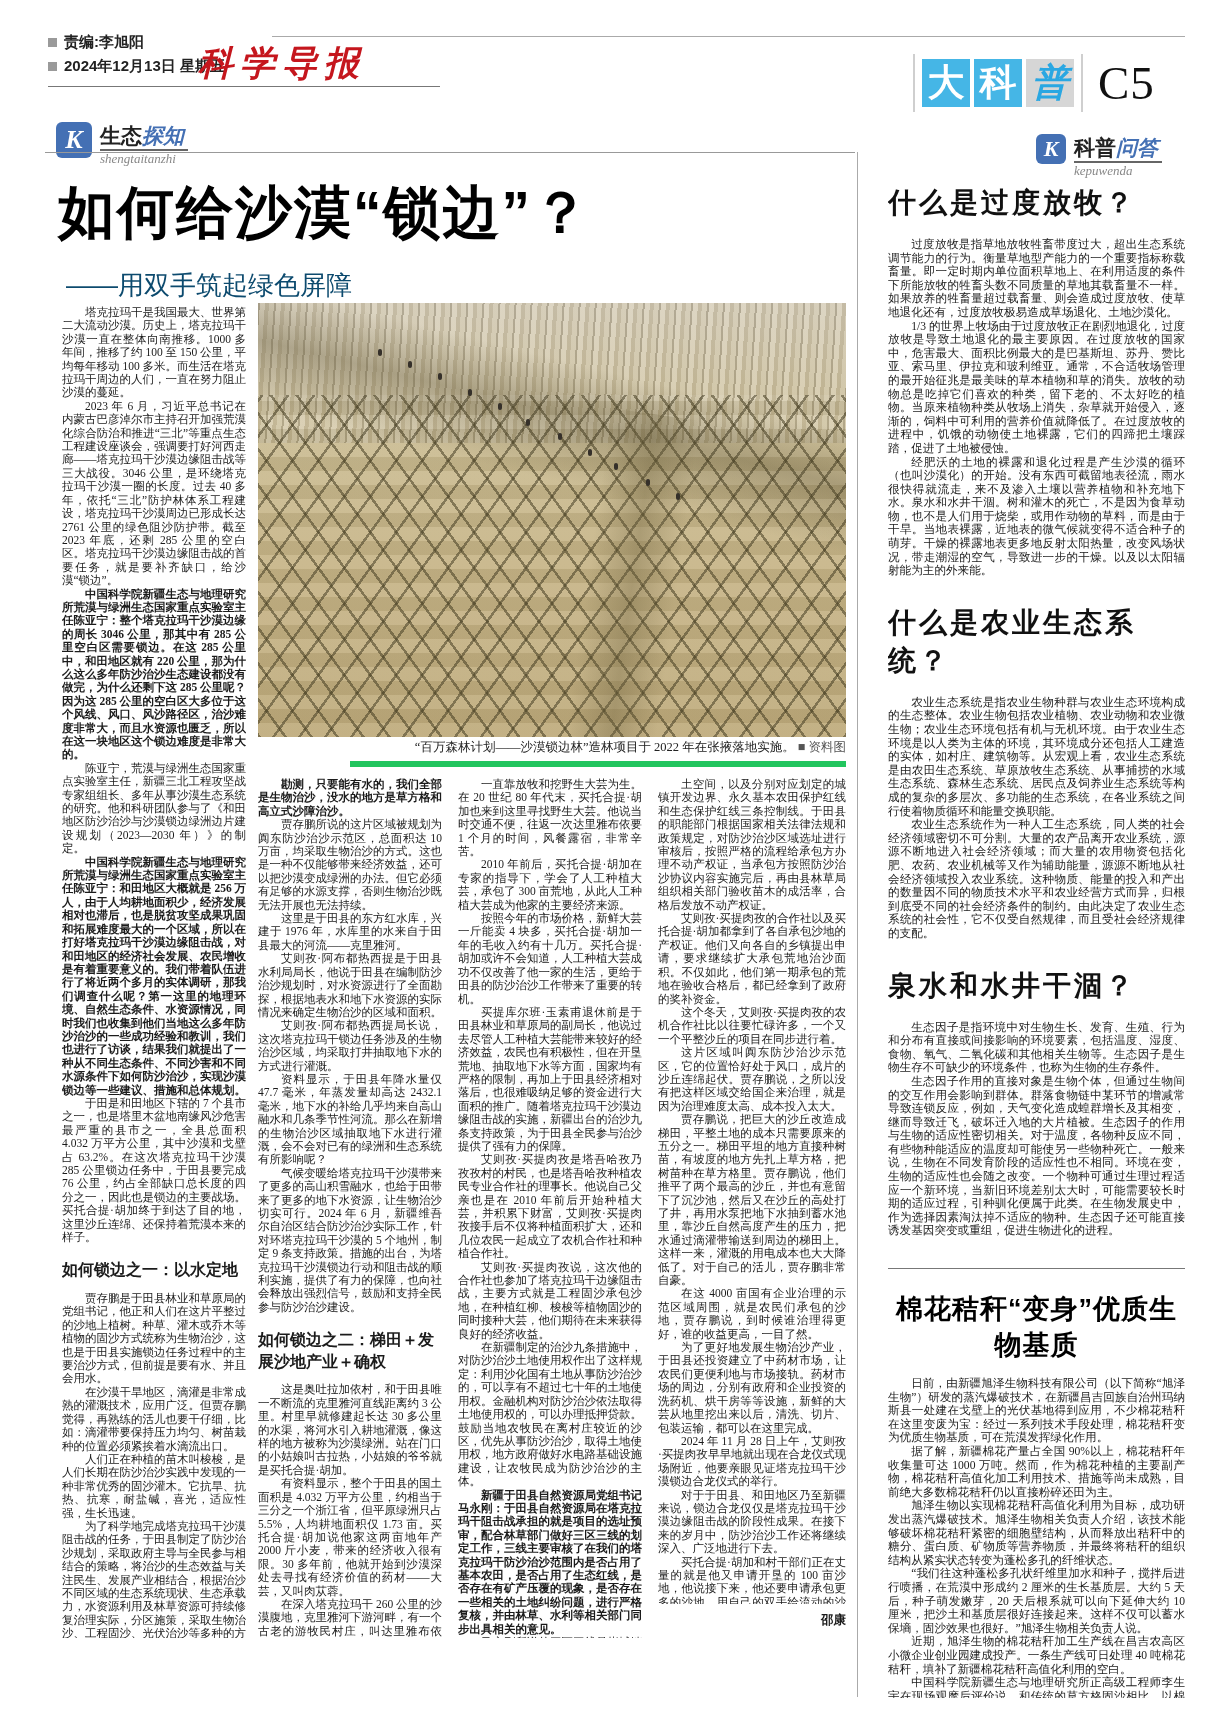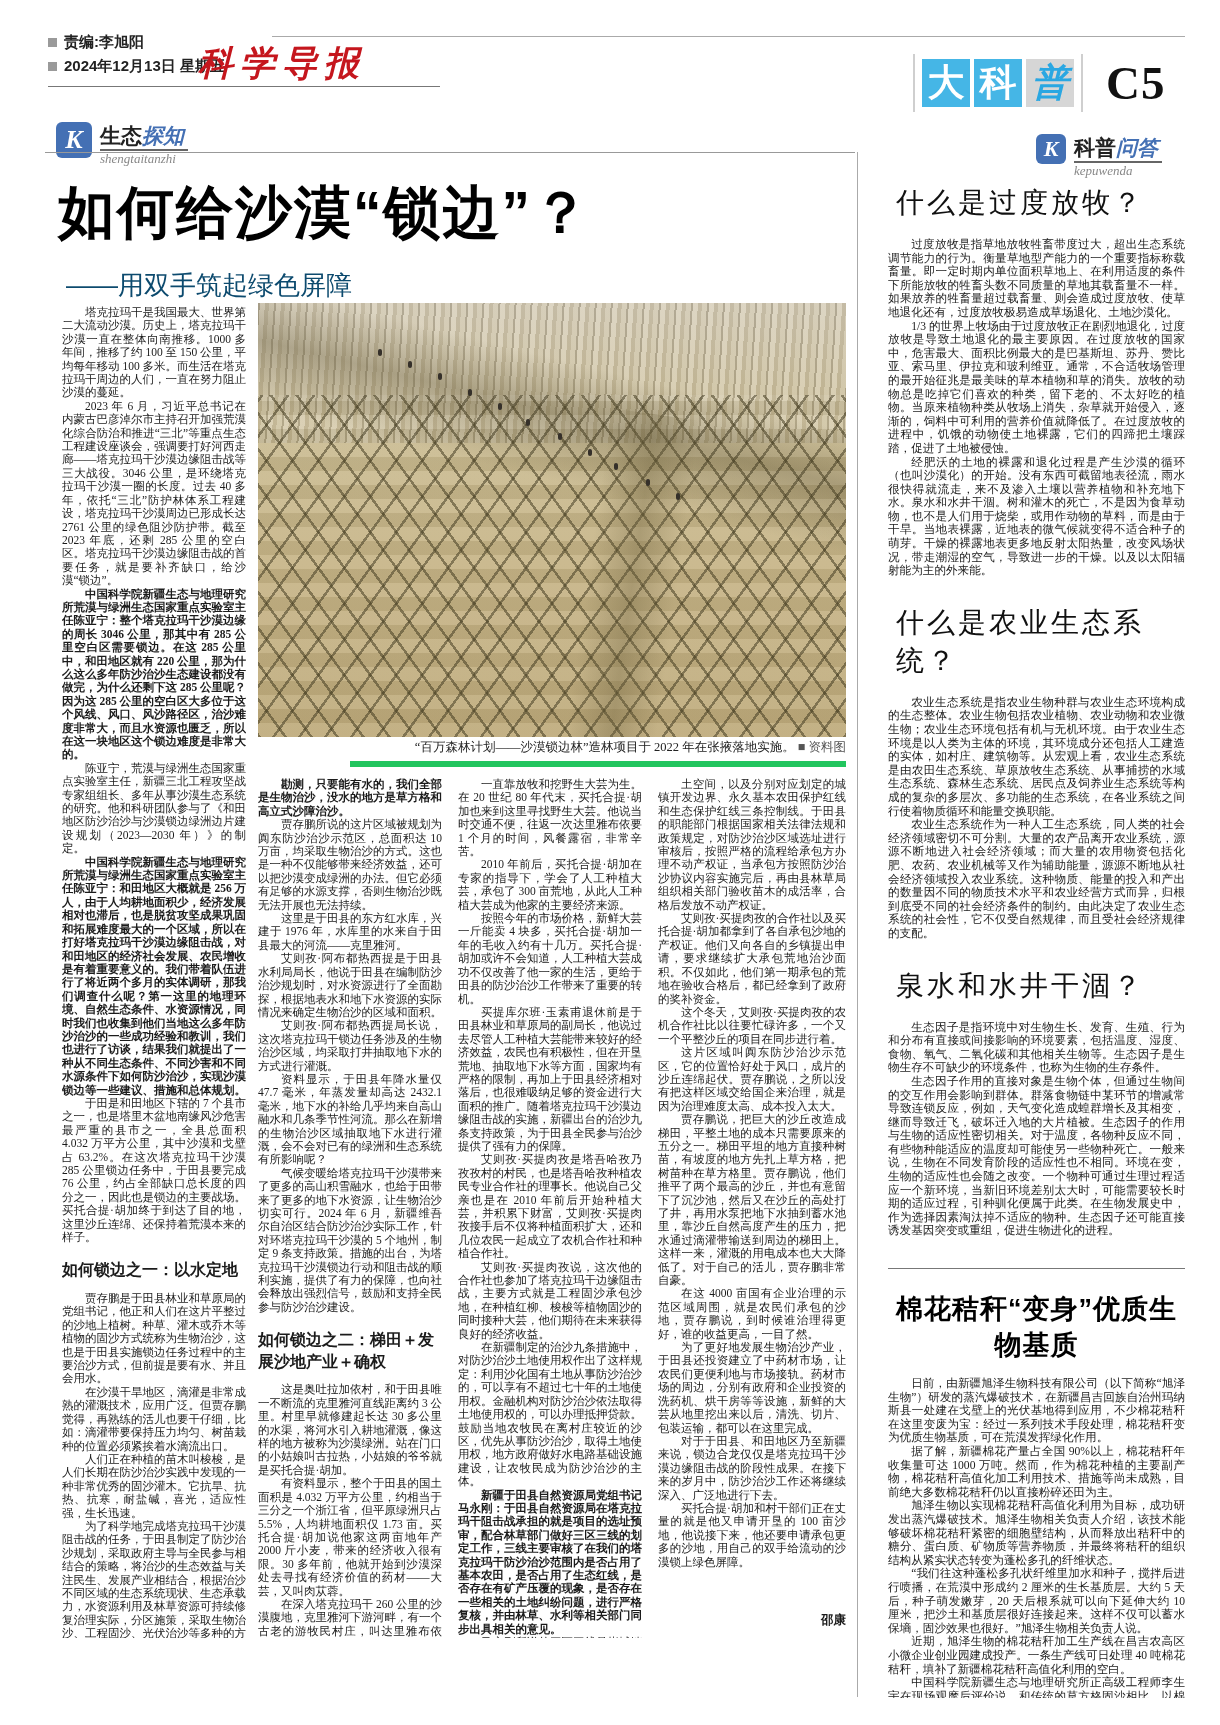--- a/index.html
+++ b/index.html
@@ -12,22 +12,22 @@
   .meta-rule{position:absolute;left:48px;top:86px;width:392px;height:1px;background:#777;}
   .top-rule{position:absolute;left:272px;top:36px;width:913px;height:1px;background:#aaa;}
   .masthead{position:absolute;left:198px;top:40px;font-size:35px;font-weight:bold;color:#c5161d;
             font-style:italic;letter-spacing:7px;font-family:"Liberation Serif","DejaVu Serif",serif;}
   .brand{position:absolute;left:908px;top:54px;display:flex;align-items:center;}
   .brand .bar{width:2px;height:58px;background:#cfcfcf;margin:0 5px;}
   .brand .blk{width:48px;height:48px;margin:0 2px;display:flex;align-items:center;justify-content:center;
               font-family:"Liberation Sans","DejaVu Sans",sans-serif;font-weight:900;font-size:37px;}
   .brand .blk.blue{background:#45b6e6;color:#fff;}
   .brand .blk.gray{background:#d6d6d6;color:#2aa7e2;font-style:italic;}
-  .pageno{font-family:"Liberation Serif","DejaVu Serif",serif;font-weight:bold;font-size:47px;color:#111;
-          margin-left:18px;letter-spacing:1px;}
+  .pageno{font-family:"Liberation Serif","DejaVu Serif",serif;font-weight:normal;font-size:47px;color:#111;
+          margin-left:10px;letter-spacing:1px;}
   
   .badge{position:absolute;font-family:"Liberation Sans","DejaVu Sans",sans-serif;}
   .badge .k{display:inline-block;vertical-align:top;background:#4470b4;color:#fff;border-radius:6px;
             font-family:"Liberation Serif","DejaVu Serif",serif;font-weight:bold;font-style:italic;
             text-align:center;}
   .badge-left{left:56px;top:122px;}
   .badge-left .k{width:36px;height:36px;line-height:36px;font-size:26px;}
   .badge-right{left:1036px;top:134px;}
   .badge-right .k{width:30px;height:30px;line-height:30px;font-size:22px;}
   .badge .tx{display:inline-block;margin-left:8px;}
@@ -67,22 +67,22 @@
   .photo .band{position:absolute;left:-40px;top:60px;width:700px;height:120px;transform:rotate(14deg);
          background:linear-gradient(180deg,rgba(0,0,0,0),rgba(92,82,52,.35) 45%,rgba(0,0,0,0));}
   .photo .streak{position:absolute;left:330px;top:110px;width:90px;height:330px;transform:rotate(8deg);
          background:linear-gradient(90deg,rgba(0,0,0,0),rgba(108,96,60,.35),rgba(0,0,0,0));}
   .photo i{position:absolute;width:4px;height:7px;background:#35302a;border-radius:2px;}
   .caption{position:absolute;left:350px;top:739px;width:496px;text-align:right;font-size:12.5px;color:#222;
            border-bottom:6px solid #22c55e;padding-bottom:5px;}
   .caption .src{color:#555;}
   
   .sidebar{position:absolute;left:888px;top:158px;width:297px;overflow:hidden;height:1540px;}
-  .qa-head{font-family:"Liberation Sans","DejaVu Sans",sans-serif;font-weight:400;font-size:28px;
-           letter-spacing:3px;color:#111;margin:26px 8px 16px;}
+  .qa-head{font-family:"Liberation Sans","DejaVu Sans",sans-serif;font-weight:700;font-size:28px;
+           letter-spacing:3px;color:#111;margin:26px 0 16px;}
   .sidebar .body{font-size:11.6px;line-height:13.6px;text-align:justify;}
   .sidebar .body p{margin:0;text-indent:2em;font-family:Liberation Serif, serif;}
   .feature-divider{height:1px;background:#777;margin:30px 0 0;}
   .feature-title{font-family:"Liberation Sans","DejaVu Sans",sans-serif;font-weight:900;font-size:27px;
                  letter-spacing:1px;text-align:center;color:#000;margin:22px 0 14px;}
 </style>
 </head>
 <body>
 
 <div class="page">
@@ -195,20 +195,21 @@
 
   <div class="col col4">
     <div>
         <p>土空间，以及分别对应划定的城镇开发边界、永久基本农田保护红线和生态保护红线三条控制线。于田县的职能部门根据国家相关法律法规和政策规定，对防沙治沙区域选址进行审核后，按照严格的流程给承包方办理不动产权证，当承包方按照防沙治沙协议内容实施完后，再由县林草局组织相关部门验收苗木的成活率，合格后发放不动产权证。</p>
         <p>艾则孜·买提肉孜的合作社以及买托合提·胡加都拿到了各自承包沙地的产权证。他们又向各自的乡镇提出申请，要求继续扩大承包荒地治沙面积。不仅如此，他们第一期承包的荒地在验收合格后，都已经拿到了政府的奖补资金。</p>
         <p>这个冬天，艾则孜·买提肉孜的农机合作社比以往要忙碌许多，一个又一个平整沙丘的项目在同步进行着。</p>
         <p>这片区域叫阗东防沙治沙示范区，它的位置恰好处于风口，成片的沙丘连绵起伏。贾存鹏说，之所以没有把这样区域交给国企来治理，就是因为治理难度太高、成本投入太大。</p>
         <p>贾存鹏说，把巨大的沙丘改造成梯田，平整土地的成本只需要原来的五分之一。梯田平坦的地方直接种树苗，有坡度的地方先扎上草方格，把树苗种在草方格里。贾存鹏说，他们推平了两个最高的沙丘，并也有意留下了沉沙池，然后又在沙丘的高处打了井，再用水泵把地下水抽到蓄水池里，靠沙丘自然高度产生的压力，把水通过滴灌带输送到周边的梯田上。这样一来，灌溉的用电成本也大大降低了。对于自己的活儿，贾存鹏非常自豪。</p>
         <p>在这 4000 亩国有企业治理的示范区域周围，就是农民们承包的沙地，贾存鹏说，到时候谁治理得更好，谁的收益更高，一目了然。</p>
         <p>为了更好地发展生物治沙产业，于田县还投资建立了中药材市场，让农民们更便利地与市场接轨。药材市场的周边，分别有政府和企业投资的洗药机、烘干房等等设施，新鲜的大芸从地里挖出来以后，清洗、切片、包装运输，都可以在这里完成。</p>
+        <p>2024 年 11 月 28 日上午，艾则孜·买提肉孜早早地就出现在合龙仪式现场附近，他要亲眼见证塔克拉玛干沙漠锁边合龙仪式的举行。</p>
         <p>对于于田县、和田地区乃至新疆来说，锁边合龙仅仅是塔克拉玛干沙漠边缘阻击战的阶段性成果。在接下来的岁月中，防沙治沙工作还将继续深入、广泛地进行下去。</p>
         <p>买托合提·胡加和村干部们正在丈量的就是他又申请开垦的 100 亩沙地，他说接下来，他还要申请承包更多的沙地，用自己的双手给流动的沙漠锁上绿色屏障。</p>
       </div>
   </div>
   <div class="sig-main">邵康</div>
 
   <div class="sidebar">
     <div>
       <div class="qa-head">什么是过度放牧？</div>
       <div class="body">

